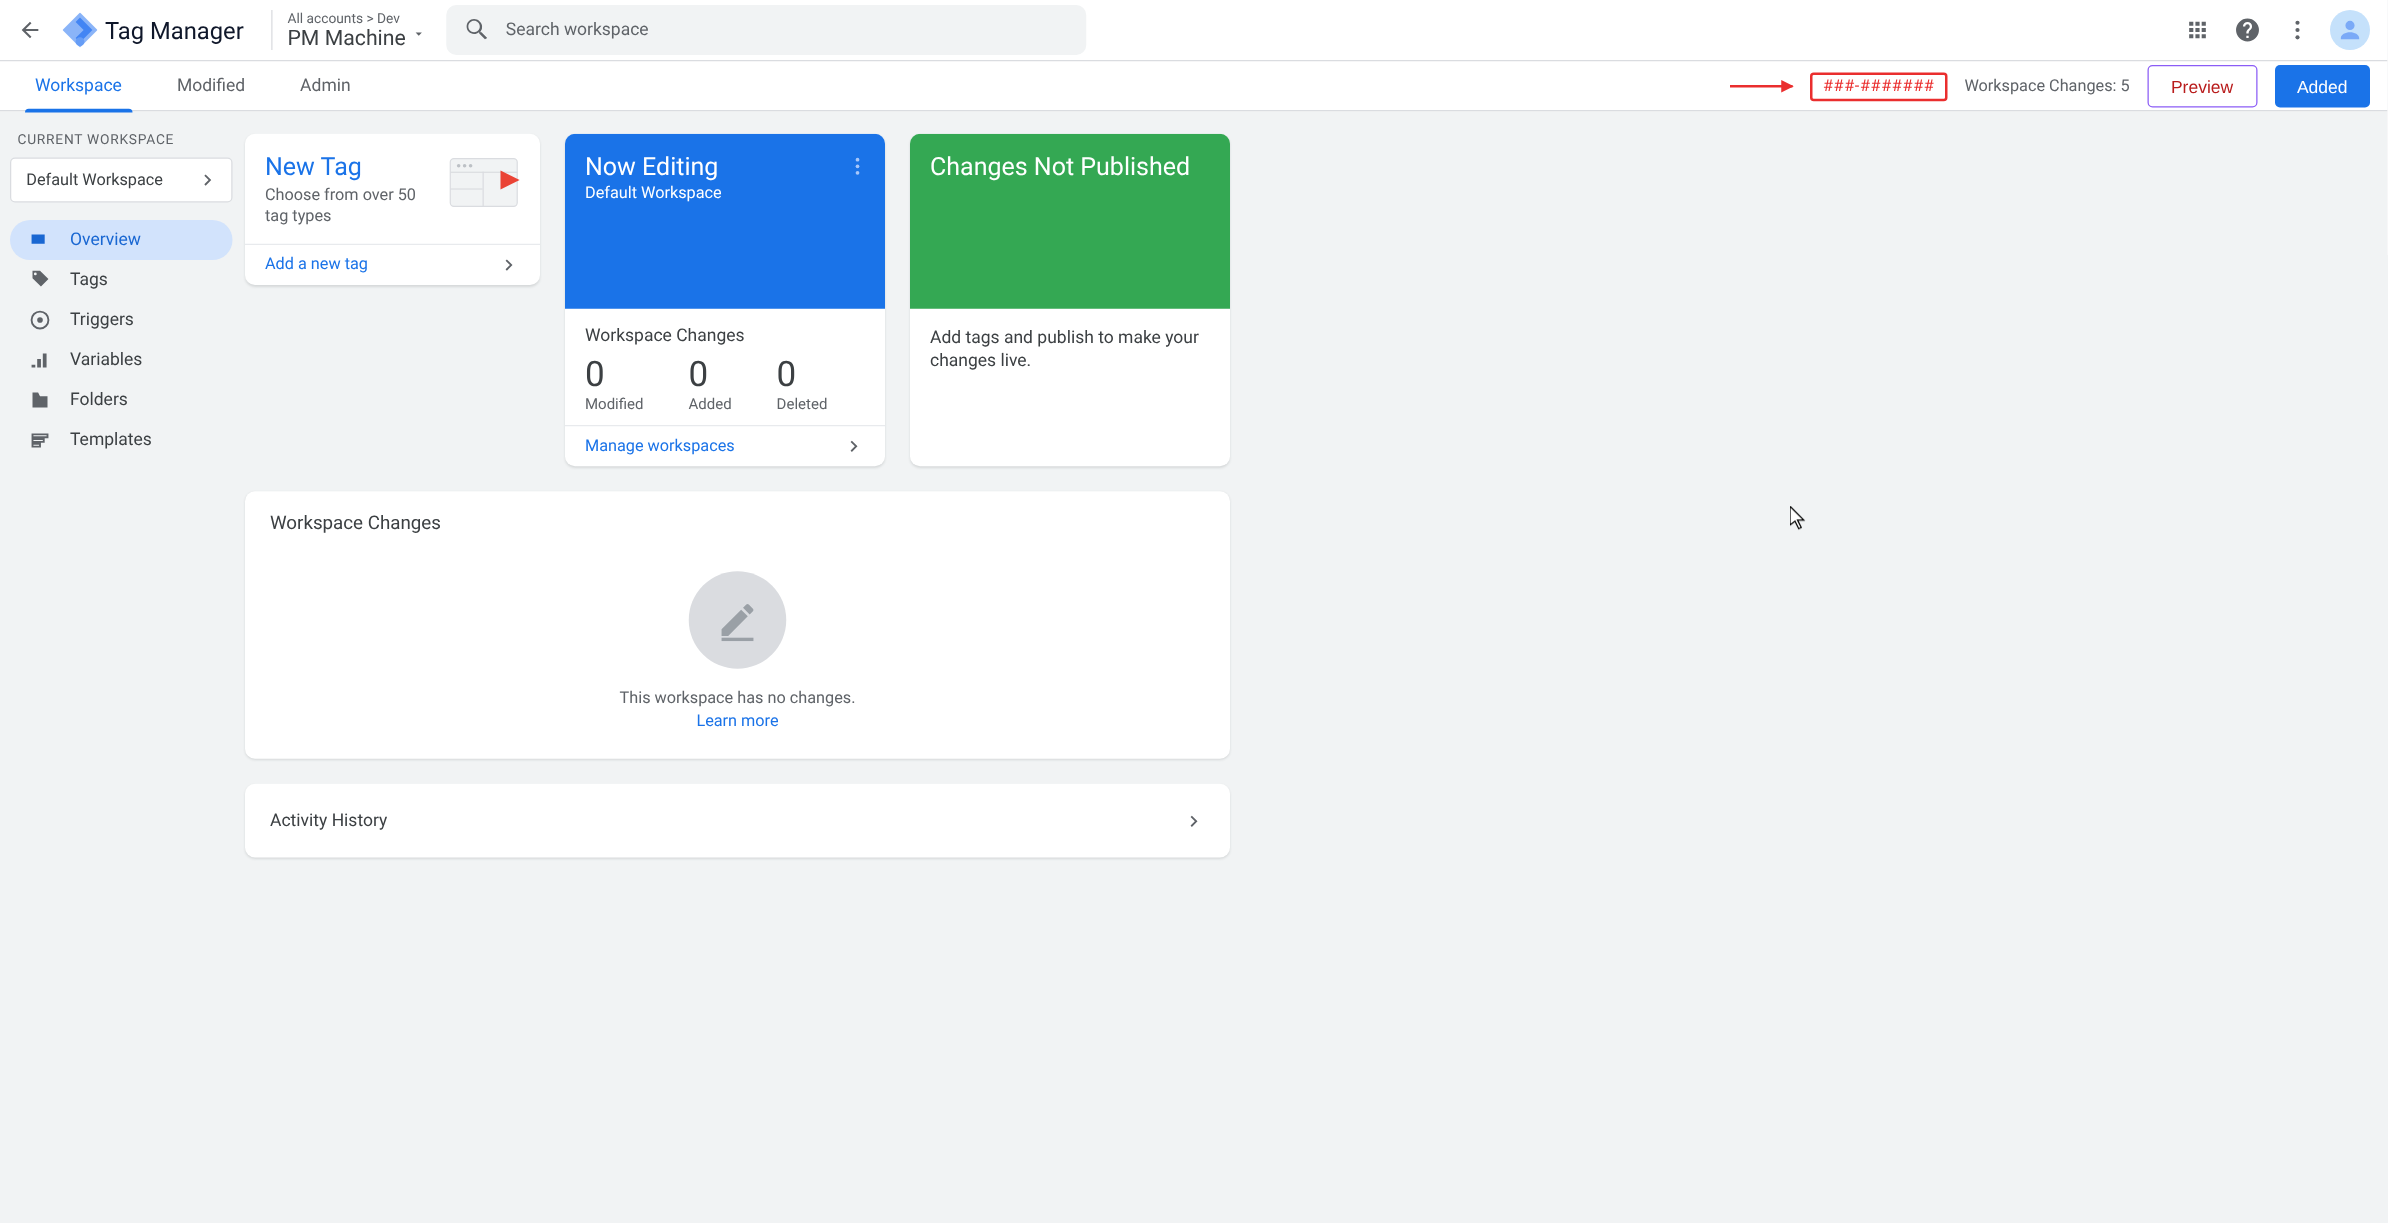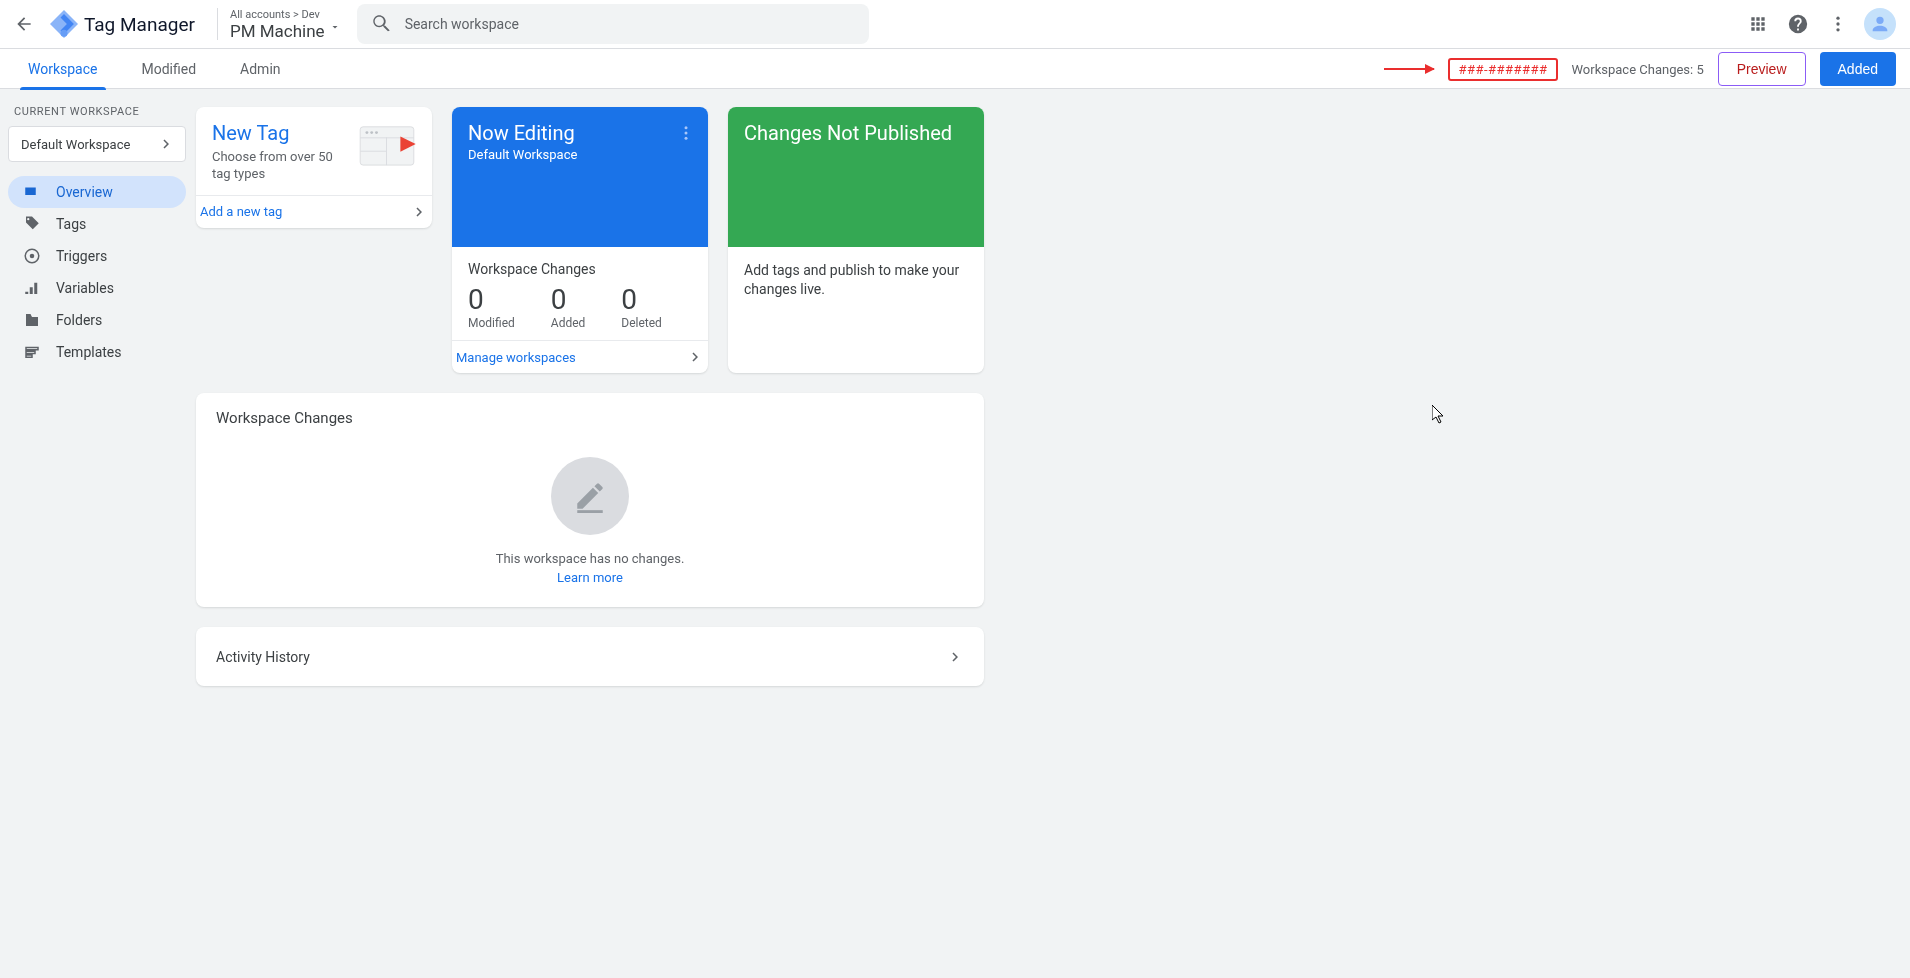--- a/index.html
+++ b/index.html
@@ -52,21 +52,21 @@
 .cards-row { display: flex; gap: 20px; margin-bottom: 20px; }
 .card { background: #fff; border-radius: 8px; box-shadow: 0 1px 2px rgba(60,64,67,.15); overflow: hidden; }
 .card-a { width: 236px; }
 .card-b { width: 256px; }
 .card-c { width: 256px; }
 
 .card-a-top { padding: 14px 16px 12px; display: flex; gap: 10px; border-bottom: 1px solid #e8eaed; justify-content: center; }
 .card-a-top h3 { font-size: 20px; font-weight: 400; color: #1a73e8; margin-bottom: 4px; }
 .card-a-top p { font-size: 13px; color: #5f6368; line-height: 1.3; }
 .tag-illust { width: 58px; height: 44px; flex-shrink: 0; margin-top: 2px; }
-.card-action { height: 32px; padding: 0 4px; display: flex; align-items: center; justify-content: space-between; color: #1a73e8; font-size: 13px; cursor: pointer; }
+.card-action { height: 32px; padding: 0 16px; display: flex; align-items: center; justify-content: space-between; color: #1a73e8; font-size: 13px; cursor: pointer; }
 
 .card-b-top { background: #1a73e8; color: #fff; height: 140px; padding: 14px 16px; position: relative; }
 .card-b-top h3 { font-size: 20px; font-weight: 400; margin-bottom: 2px; }
 .card-b-top p { font-size: 13px; }
 .card-b-menu { position: absolute; top: 12px; right: 8px; width: 28px; height: 28px; display: flex; align-items: center; justify-content: center; cursor: pointer; }
 .card-b-menu svg { fill: #a8c7fa; }
 .card-b-mid { padding: 14px 16px 10px; border-bottom: 1px solid #e8eaed; }
 .card-b-mid h4 { font-size: 14px; font-weight: 400; color: #3c4043; margin-bottom: 6px; }
 .stats { display: flex; gap: 36px; }
 .stat-n { font-size: 28px; color: #3c4043; }

